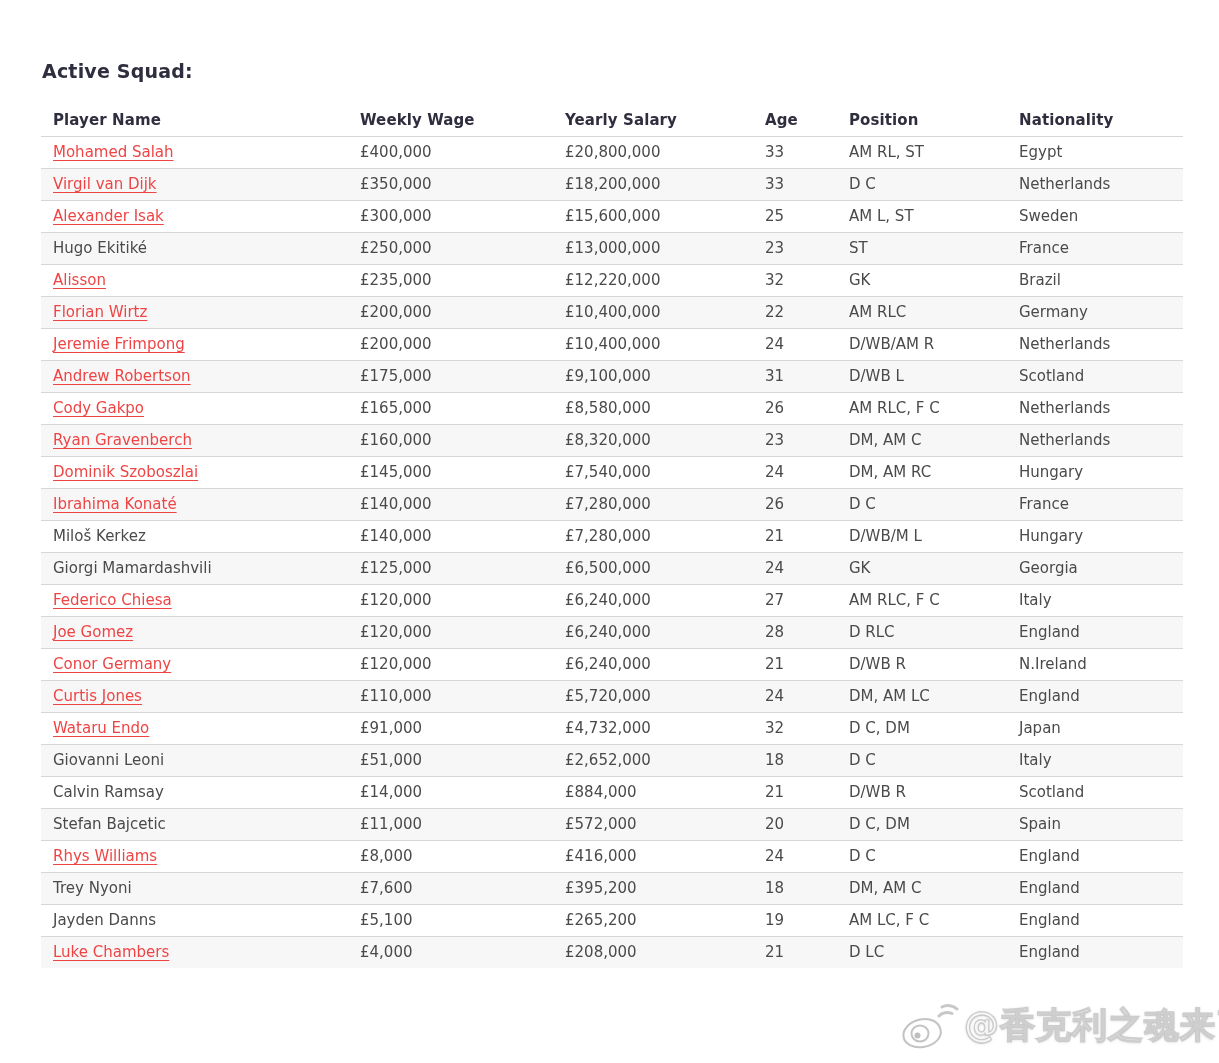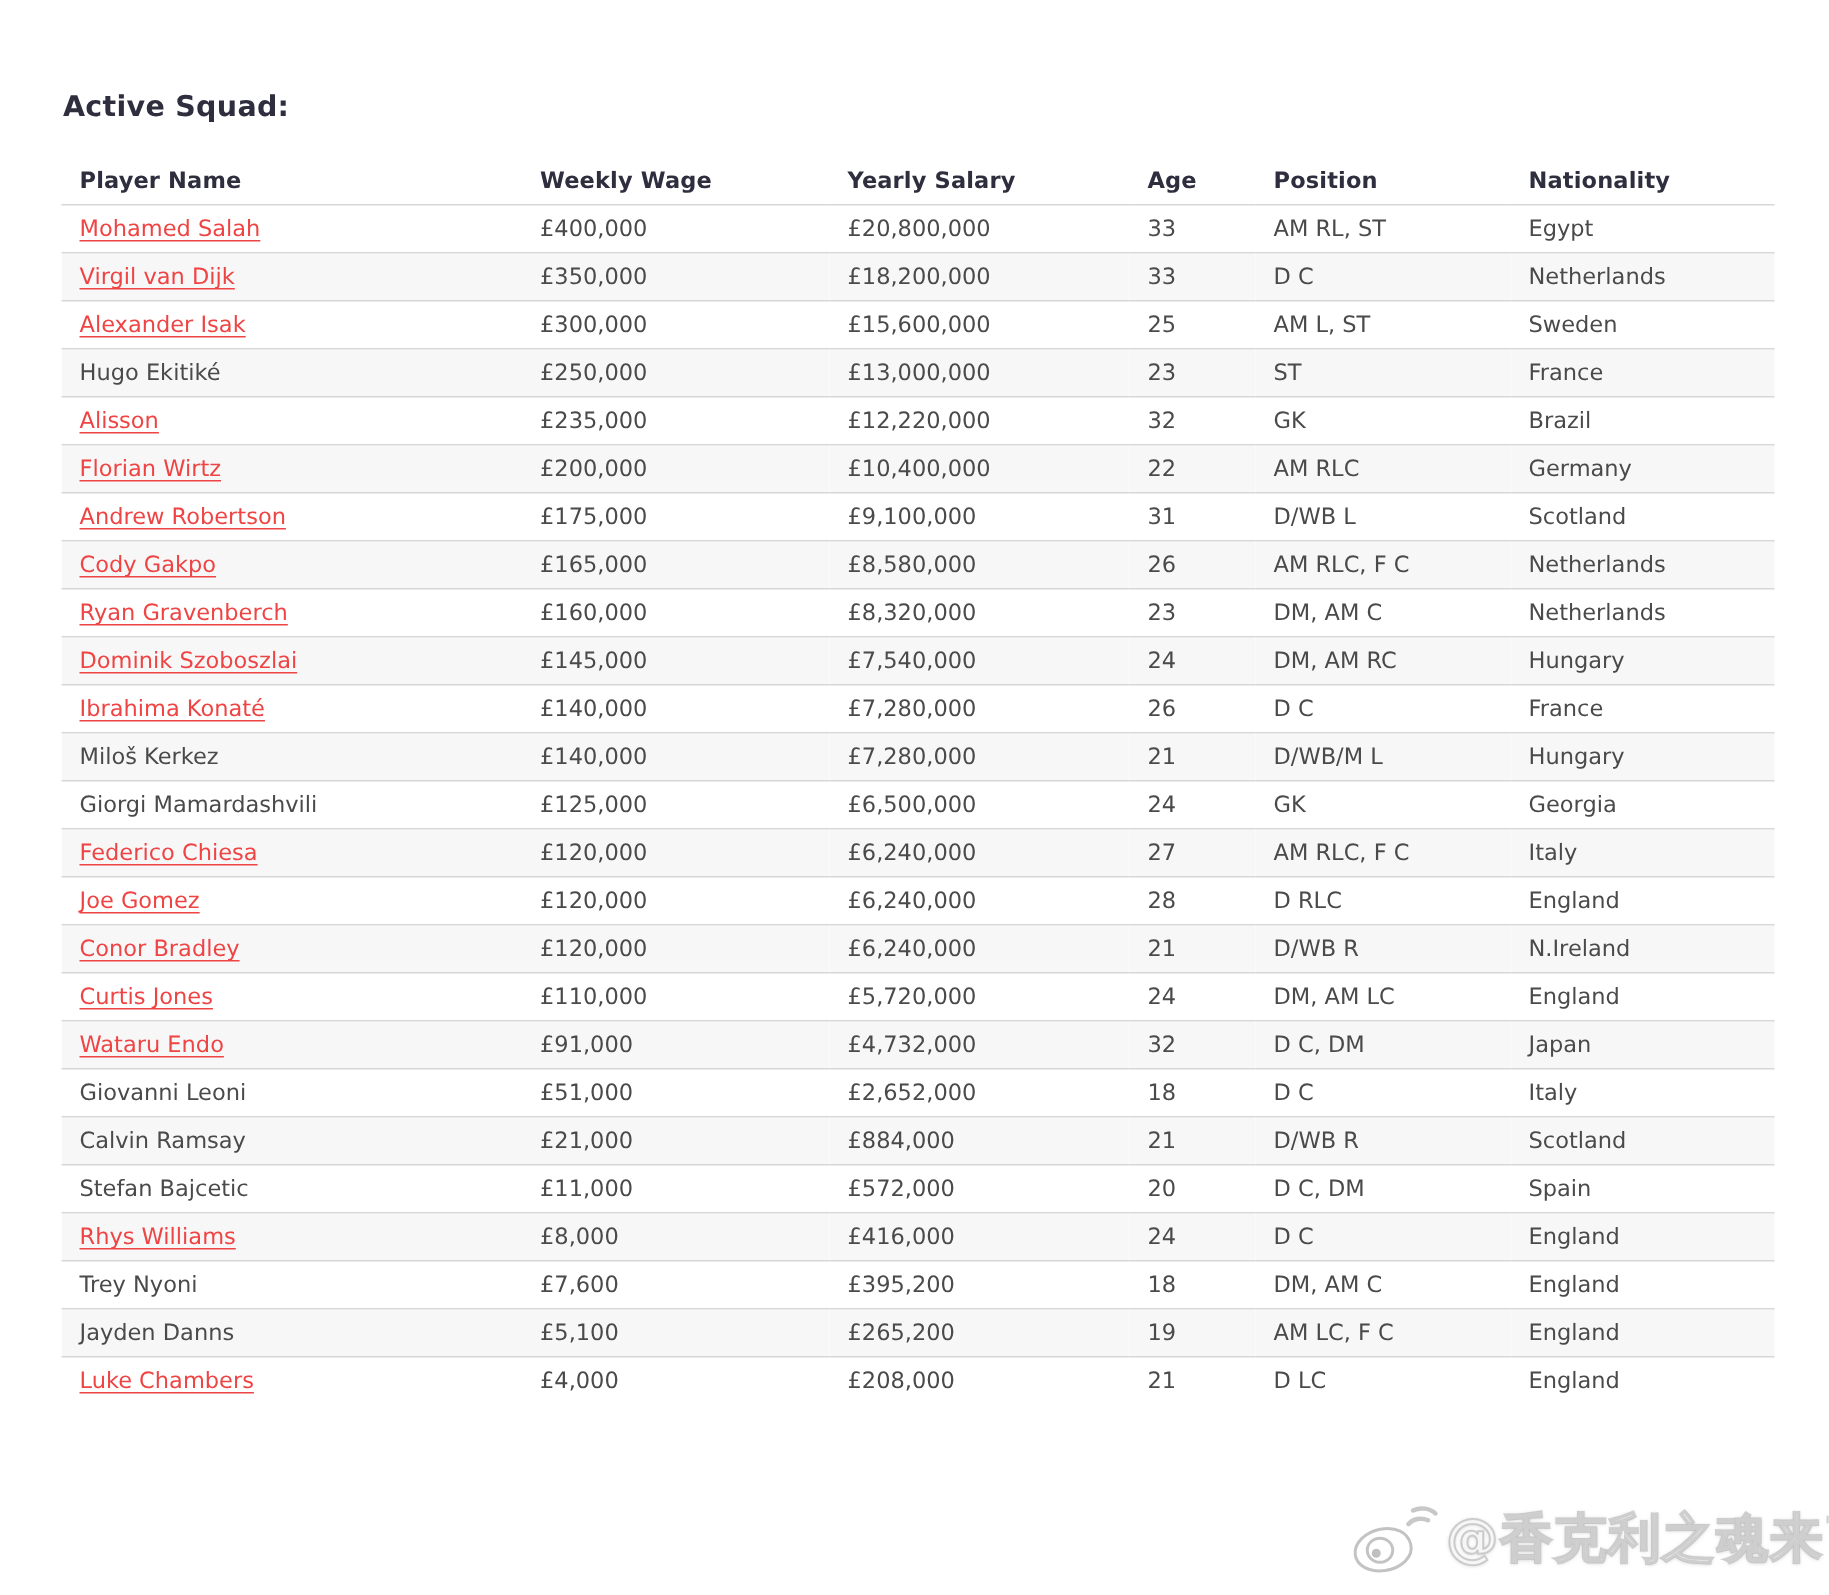--- a/index.html
+++ b/index.html
@@ -143,20 +143,28 @@
         </tr>
         <tr>
           <td><a href="#">Florian Wirtz</a></td>
           <td>£200,000</td>
           <td>£10,400,000</td>
           <td>22</td>
           <td>AM RLC</td>
           <td>Germany</td>
         </tr>
         <tr>
+          <td><a href="#">Jeremie Frimpong</a></td>
+          <td>£200,000</td>
+          <td>£10,400,000</td>
+          <td>24</td>
+          <td>D/WB/AM R</td>
+          <td>Netherlands</td>
+        </tr>
+        <tr>
           <td><a href="#">Andrew Robertson</a></td>
           <td>£175,000</td>
           <td>£9,100,000</td>
           <td>31</td>
           <td>D/WB L</td>
           <td>Scotland</td>
         </tr>
         <tr>
           <td><a href="#">Cody Gakpo</a></td>
           <td>£165,000</td>
@@ -215,21 +223,21 @@
         </tr>
         <tr>
           <td><a href="#">Joe Gomez</a></td>
           <td>£120,000</td>
           <td>£6,240,000</td>
           <td>28</td>
           <td>D RLC</td>
           <td>England</td>
         </tr>
         <tr>
-          <td><a href="#">Conor Bradley</a></td>
+          <td><a href="#">Conor Germany</a></td>
           <td>£120,000</td>
           <td>£6,240,000</td>
           <td>21</td>
           <td>D/WB R</td>
           <td>N.Ireland</td>
         </tr>
         <tr>
           <td><a href="#">Curtis Jones</a></td>
           <td>£110,000</td>
           <td>£5,720,000</td>
@@ -248,21 +256,21 @@
         <tr>
           <td>Giovanni Leoni</td>
           <td>£51,000</td>
           <td>£2,652,000</td>
           <td>18</td>
           <td>D C</td>
           <td>Italy</td>
         </tr>
         <tr>
           <td>Calvin Ramsay</td>
-          <td>£21,000</td>
+          <td>£14,000</td>
           <td>£884,000</td>
           <td>21</td>
           <td>D/WB R</td>
           <td>Scotland</td>
         </tr>
         <tr>
           <td>Stefan Bajcetic</td>
           <td>£11,000</td>
           <td>£572,000</td>
           <td>20</td>

